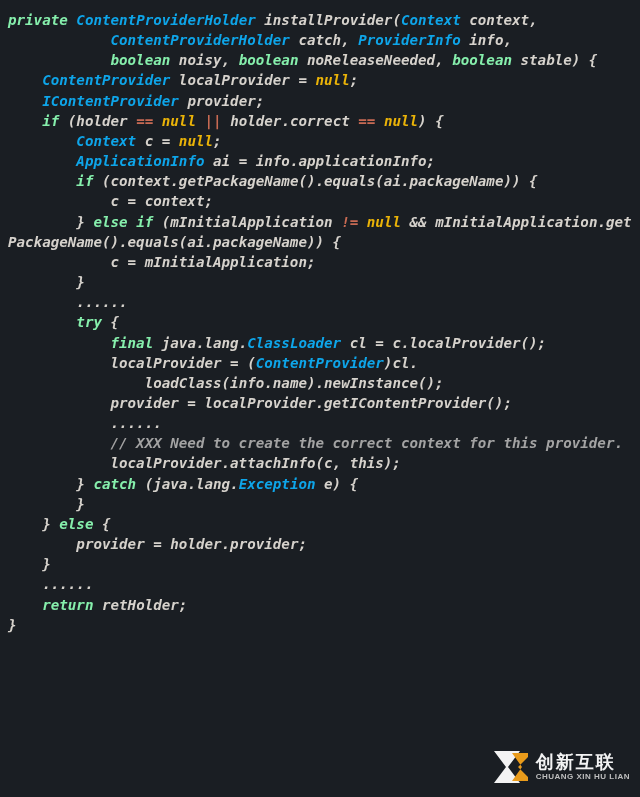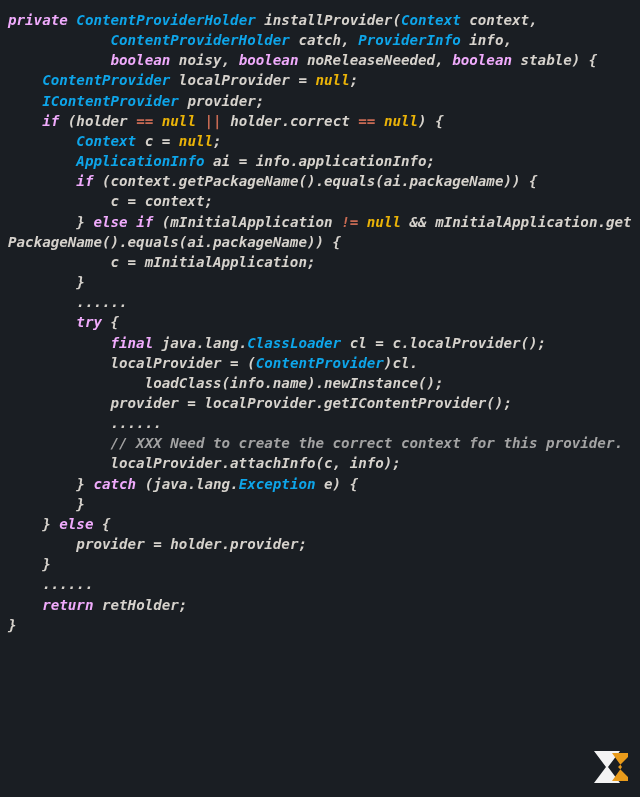--- a/index.html
+++ b/index.html
@@ -9,21 +9,21 @@
     font-family: "Courier New", Courier, monospace;
     font-size: 14.2px;
     color: #d6d2cc;
     padding: 10px 8px;
     position: relative;
     line-height: 1.42;
     font-style: italic;
     font-weight: 600;
   }
   pre { white-space: pre-wrap; word-break: break-all; }
-  .kw  { color: #f0abfc; }     
+  .kw  { color: #86efac; }     
   .typ { color: #0ea5e9; }     
   .nul { color: #eab308; }     
   .cmt { color: #a3a3a3; }     
   .op  { color: #c76a53; }     
 
   .watermark {
     position: absolute;
     right: 10px;
     bottom: 10px;
     display: flex;
@@ -58,30 +58,34 @@
 <span>            c = mInitialApplication;</span>
 <span>        }</span>
 <span>        ......</span>
 <span>        </span><span class="kw">try</span><span> {</span>
 <span>            </span><span class="kw">final</span><span> java.lang.</span><span class="typ">ClassLoader</span><span> cl = c.localProvider();</span>
 <span>            localProvider = (</span><span class="typ">ContentProvider</span><span>)cl.</span>
 <span>                loadClass(info.name).newInstance();</span>
 <span>            provider = localProvider.getIContentProvider();</span>
 <span>            ......</span>
 <span>            </span><span class="cmt">// XXX Need to create the correct context for this provider.</span>
-<span>            localProvider.attachInfo(c, info);</span>
+<span>            localProvider.attachInfo(c, this);</span>
 <span>        } </span><span class="kw">catch</span><span> (java.lang.</span><span class="typ">Exception</span><span> e) {</span>
 <span>        }</span>
 <span>    } </span><span class="kw">else</span><span> {</span>
 <span>        provider = holder.provider;</span>
 <span>    }</span>
 <span>    ......</span>
 <span>    </span><span class="kw">return</span><span> retHolder;</span>
 <span>}</span></pre>
 
 <div class="watermark">
   <div class="wm-logo">
     <svg viewBox="0 0 40 40">
       <path d="M4 4 L30 4 L18 20 L30 36 L4 36 L16 20 Z" fill="#fff"></path>
       <path d="M22 6 L38 6 L38 10 L28 20 L38 30 L38 34 L22 34 L32 20 Z" fill="#f5a21b"></path>
     </svg>
   </div>
+  <div class="wm-text">
+    <span class="wm-cn">创新互联</span>
+    <span class="wm-en">CHUANG XIN HU LIAN</span>
+  </div>
 </div>
 
 </body></html>

